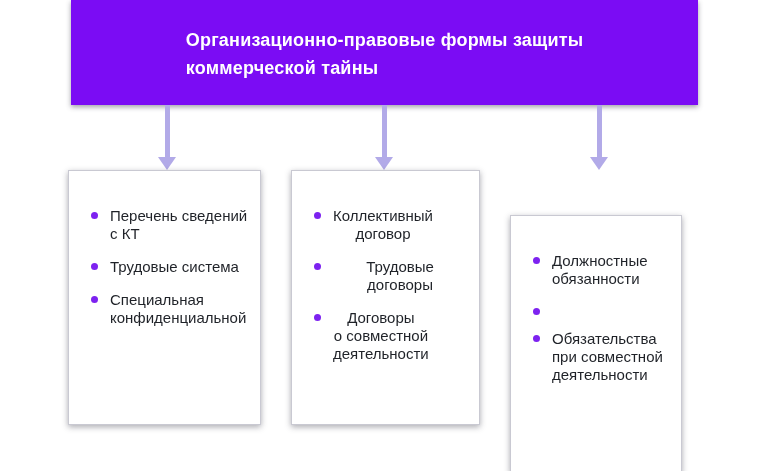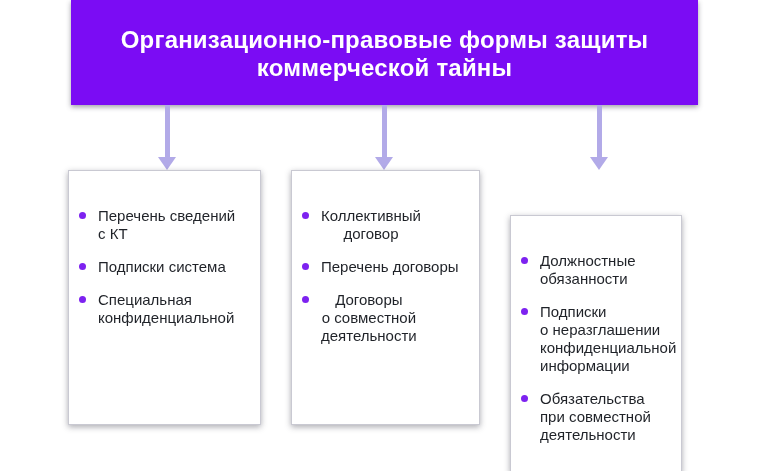--- a/index.html
+++ b/index.html
@@ -25,24 +25,23 @@
   .header {
     position: absolute;
     left: 71px; top: 0; width: 627px; height: 105px;
     background: var(--header-bg);
     box-shadow: 0 2px 5px rgba(45, 45, 60, 0.45);
     display: flex; align-items: flex-start; justify-content: center;
   }
   .header .title {
     margin-top: 26px;
     color: var(--header-text);
-    font-size: 24px;
+    font-size: 18px;
     line-height: 28px;
     font-weight: 700;
-    text-align: center;
     white-space: pre-line;
     letter-spacing: 0.2px;
   }
   .arrow {
     position: absolute;
     top: 105px;
     width: 18px; height: 65px;
   }
   .arrow .shaft {
     position: absolute;
@@ -66,21 +65,21 @@
     top: 170px;
     background: #FFFFFF;
     border: 1px solid #c9c9d2;
     box-shadow: 0 2px 6px rgba(45, 45, 60, 0.40);
   }
   .card-1 { left: 68px;  width: 193px; height: 255px; }
   .card-2 { left: 291px; width: 189px; height: 255px; text-align: center; }
   .card-3 { left: 510px; width: 172px; height: 258px; margin-top: 45px; }
   .card ul {
     list-style: none;
-    padding: 36px 12px 0 10px;
+    padding: 36px 12px 0 22px;
   }
   .card li {
     display: flex;
     gap: 12px;
     margin-bottom: 15px;
   }
   .dot {
     flex: none;
     width: 7px; height: 7px;
     margin-top: 5px;
@@ -119,63 +118,59 @@
 
   <section class="card card-1">
     <ul>
       <li>
         <span class="dot"></span>
         <span class="txt">Перечень сведений
 с КТ</span>
       </li>
       <li>
         <span class="dot"></span>
-        <span class="txt">Подписки система</span>
+        <span class="txt">Трудовые система</span>
       </li>
       <li>
         <span class="dot"></span>
         <span class="txt">Специальная
 конфиденциальной</span>
       </li>
     </ul>
   </section>
 
   <section class="card card-2">
     <ul>
       <li>
         <span class="dot"></span>
         <span class="txt">Коллективный
 договор</span>
       </li>
       <li>
         <span class="dot"></span>
-        <span class="txt">Перечень договоры</span>
+        <span class="txt">Трудовые договоры</span>
       </li>
       <li>
         <span class="dot"></span>
         <span class="txt">Договоры
 о совместной
 деятельности</span>
       </li>
     </ul>
   </section>
 
   <section class="card card-3">
     <ul>
       <li>
         <span class="dot"></span>
         <span class="txt">Должностные
 обязанности</span>
       </li>
       <li>
         <span class="dot"></span>
-        <span class="txt">Подписки
-о неразглашении
-конфиденциальной
-информации</span>
       </li>
       <li>
         <span class="dot"></span>
         <span class="txt">Обязательства
 при совместной
 деятельности</span>
       </li>
     </ul>
   </section>
 

